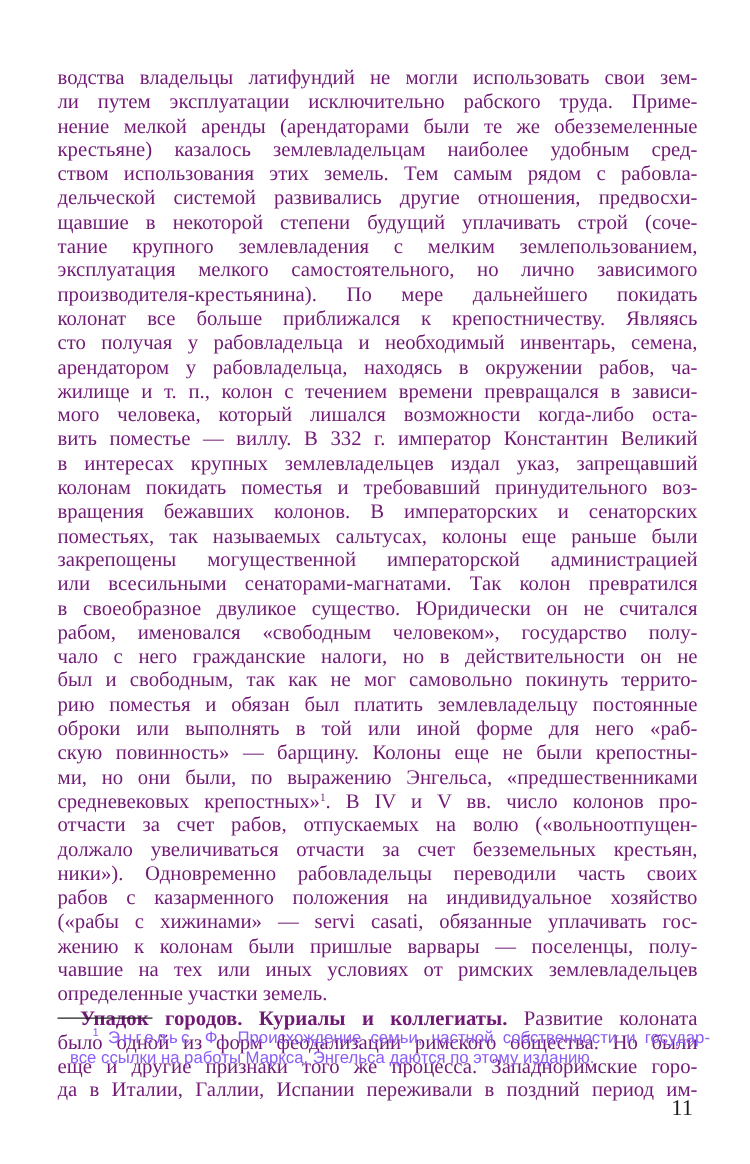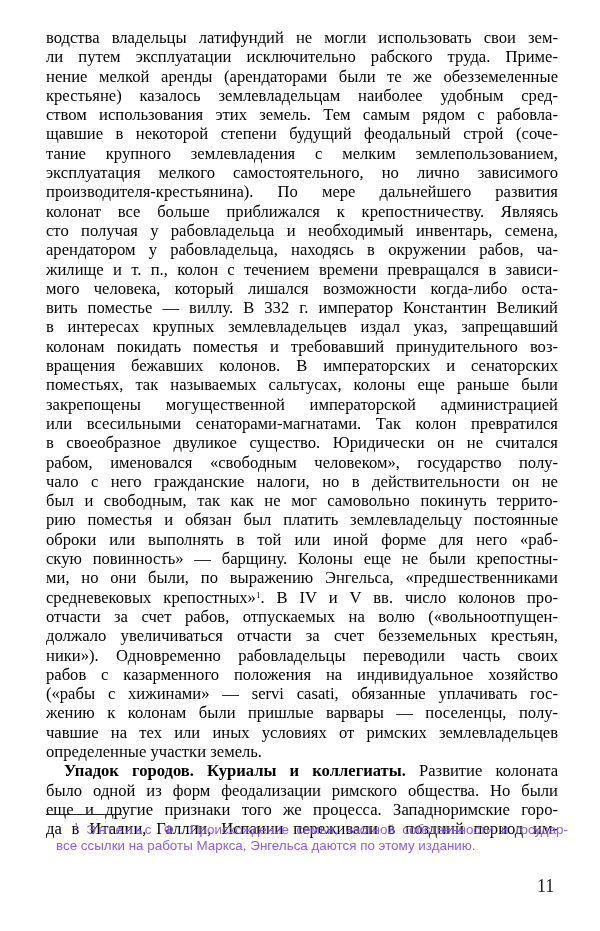--- a/index.html
+++ b/index.html
@@ -1,17 +1,17 @@
 <!DOCTYPE html>
 <html><head>
   <meta charset="utf-8">
   <style>
     html, body { margin: 0; padding: 0; background: #ffffff; }
     body { width: 600px; height: 931px; position: relative; overflow: hidden; }
-    .page { position: absolute; left: 46px; top: 28px; width: 512px; color: #000000; }
+    .page { position: absolute; left: 46px; top: 52px; width: 512px; color: #701a75; }
     .body-text { font-family: "Liberation Serif", serif; font-size: 16.6px; line-height: 19.3px; }
     .line { display: block; white-space: nowrap; text-align: justify; text-align-last: justify; height: 19.3px; overflow: hidden; }
     .line.last { text-align-last: left; }
     .indent { padding-left: 18px; }
     .heading { font-weight: bold; }
     .rule { position: absolute; left: 46px; top: 814px; width: 76px; border-top: 1px solid #222; }
     .footnote { position: absolute; left: 56px; top: 822px; width: 512px; font-family: Liberation Sans, sans-serif; font-size: 13.4px; line-height: 16px; color: #8b5cf6; }
     .footnote .line { height: 16px; }
     .spaced { letter-spacing: 2.5px; }
     sup { font-size: 9px; line-height: 0; vertical-align: 5px; }
@@ -19,24 +19,25 @@
   </style>
 </head>
 <body>
 
 <div class="page body-text">
   <span class="line">водства владельцы латифундий не могли использовать свои зем-</span>
   <span class="line">ли путем эксплуатации исключительно рабского труда. Приме-</span>
   <span class="line">нение мелкой аренды (арендаторами были те же обезземеленные</span>
   <span class="line">крестьяне) казалось землевладельцам наиболее удобным сред-</span>
   <span class="line">ством использования этих земель. Тем самым рядом с рабовла-</span>
-  <span class="line">щавшие в некоторой степени будущий феодальный строй (соче-</span>
+  <span class="line">дельческой системой развивались другие отношения, предвосхи-</span>
+  <span class="line">щавшие в некоторой степени будущий уплачивать строй (соче-</span>
   <span class="line">тание крупного землевладения с мелким землепользованием,</span>
   <span class="line">эксплуатация мелкого самостоятельного, но лично зависимого</span>
-  <span class="line">производителя-крестьянина). По мере дальнейшего развития</span>
+  <span class="line">производителя-крестьянина). По мере дальнейшего покидать</span>
   <span class="line">колонат все больше приближался к крепостничеству. Являясь</span>
   <span class="line">сто получая у рабовладельца и необходимый инвентарь, семена,</span>
   <span class="line">арендатором у рабовладельца, находясь в окружении рабов, ча-</span>
   <span class="line">жилище и т. п., колон с течением времени превращался в зависи-</span>
   <span class="line">мого человека, который лишался возможности когда-либо оста-</span>
   <span class="line">вить поместье — виллу. В 332 г. император Константин Великий</span>
   <span class="line">в интересах крупных землевладельцев издал указ, запрещавший</span>
   <span class="line">колонам покидать поместья и требовавший принудительного воз-</span>
   <span class="line">вращения бежавших колонов. В императорских и сенаторских</span>
   <span class="line">поместьях, так называемых сальтусах, колоны еще раньше были</span>

